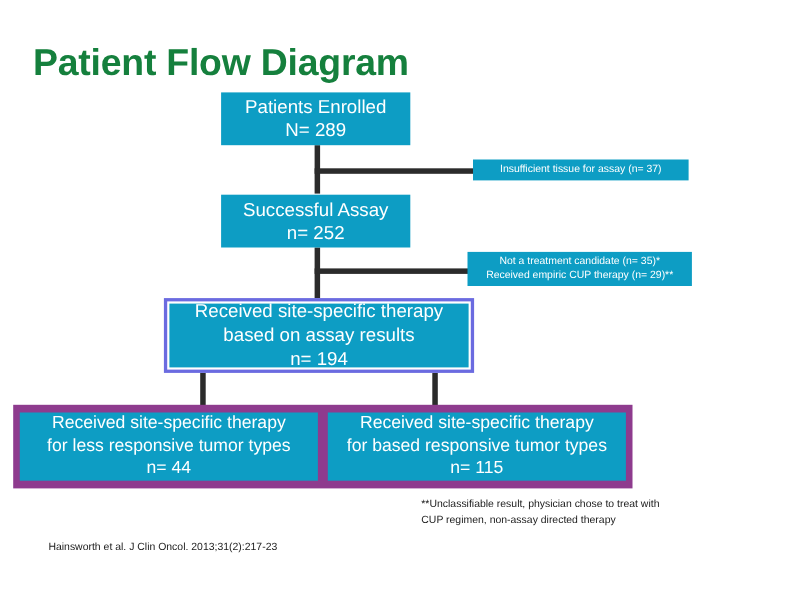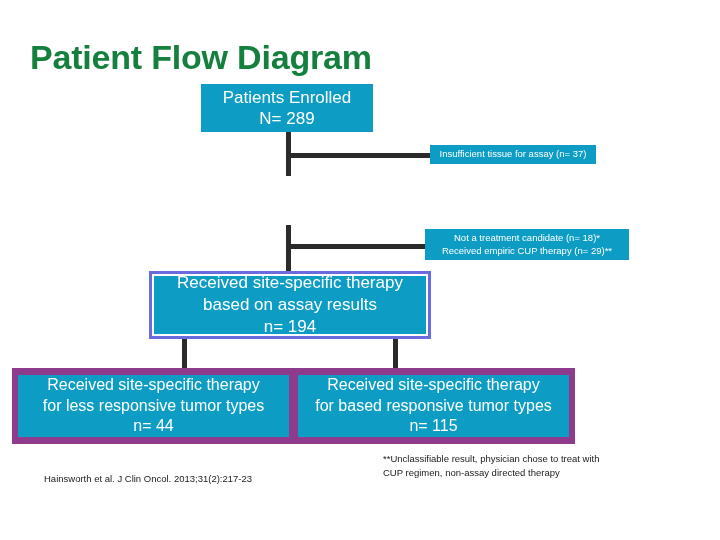--- a/index.html
+++ b/index.html
@@ -129,21 +129,21 @@
     color: #1a1a1a;
     line-height: 1.45;
   }
   .footnotes .fn-block { margin-bottom: 8px; }
   .footnotes .fn-block:last-child { margin-bottom: 16px; }
   .footnotes .ln { display: block; white-space: nowrap; }
 
   .citation {
     position: absolute;
     left: 10px;
-    top: 473px;
+    top: 492px;
     font-size: 9.5px;
     color: #1a1a1a;
     white-space: nowrap;
     padding-left: 34px;
   }
 </style>
 </head>
 <body>
 
 <div id="slide">
@@ -159,27 +159,31 @@
   <div class="hline" style="left:286px; top:244px; width:141px;"></div>
 
   <div class="vline" style="left:182px; top:337px; height:36px;"></div>
   <div class="vline" style="left:393px; top:337px; height:36px;"></div>
 
   <div class="tealbox box-main" style="left:201px; top:84px; width:172px; height:48px;">
     <span class="ln">Patients Enrolled</span>
     <span class="ln">N= 289</span>
   </div>
 
-  <div class="tealbox box-note" style="left:430px; top:145px; width:166px; height:19px;">
+  <div class="tealbox box-note" style="left:430px; top:145px; width:196px; height:19px;">
     <span class="ln">Insufficient tissue for assay  (n= 37)</span>
   </div>
 
+  <div class="tealbox box-main" style="left:201px; top:177px; width:172px; height:48px;">
+    <span class="ln">Successful Assay</span>
+    <span class="ln">n= 252</span>
+  </div>
 
   <div class="tealbox box-note" style="left:425px; top:229px; width:204px; height:31px;">
-    <span class="ln">Not a treatment candidate (n= 18)*</span>
+    <span class="ln">Not a treatment candidate (n= 35)*</span>
     <span class="ln">Received empiric CUP therapy (n= 29)**</span>
   </div>
 
   <div class="violet-frame" style="left:149px; top:271px; width:282px; height:68px;">
     <div class="inner">
       <span class="ln">Received site-specific therapy</span>
       <span class="ln">based on assay results</span>
       <span class="ln">n= 194</span>
     </div>
   </div>

